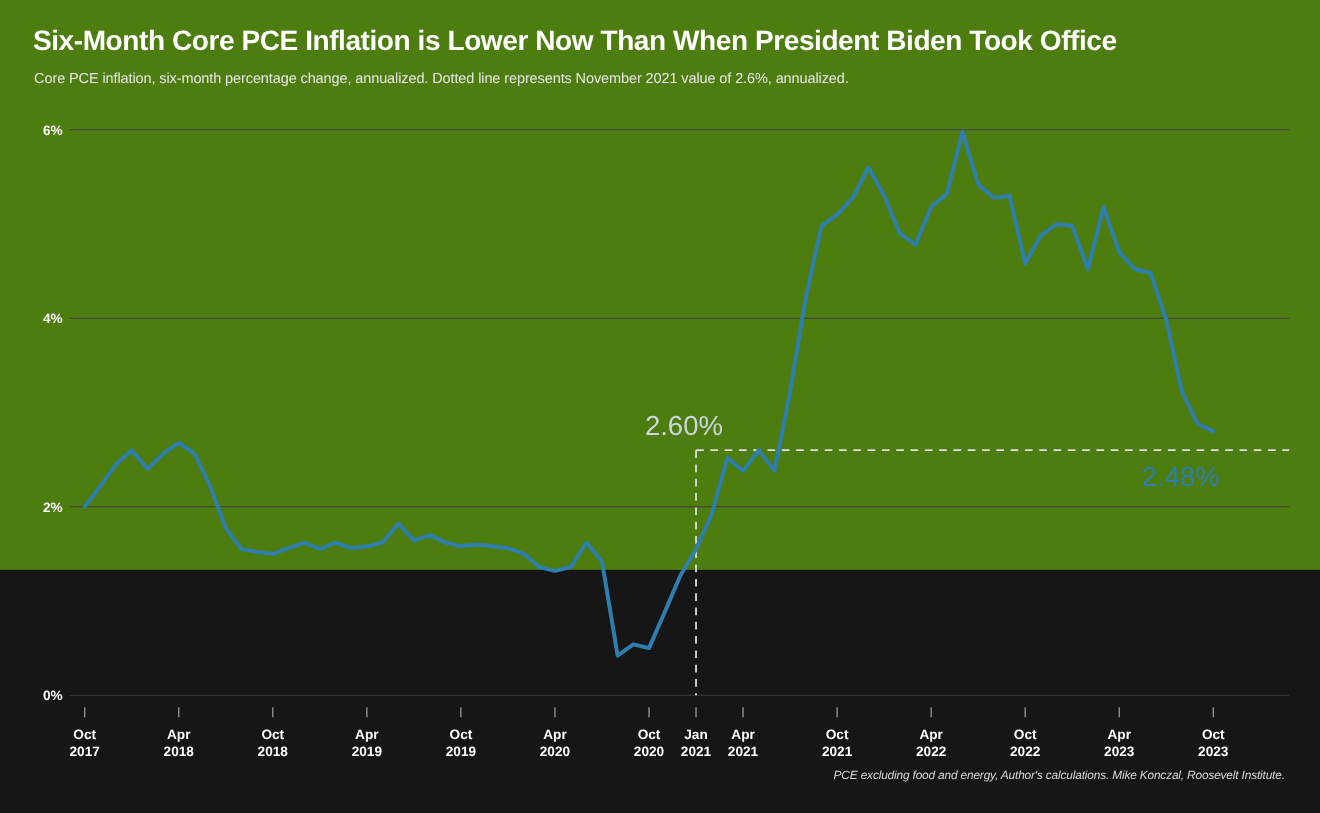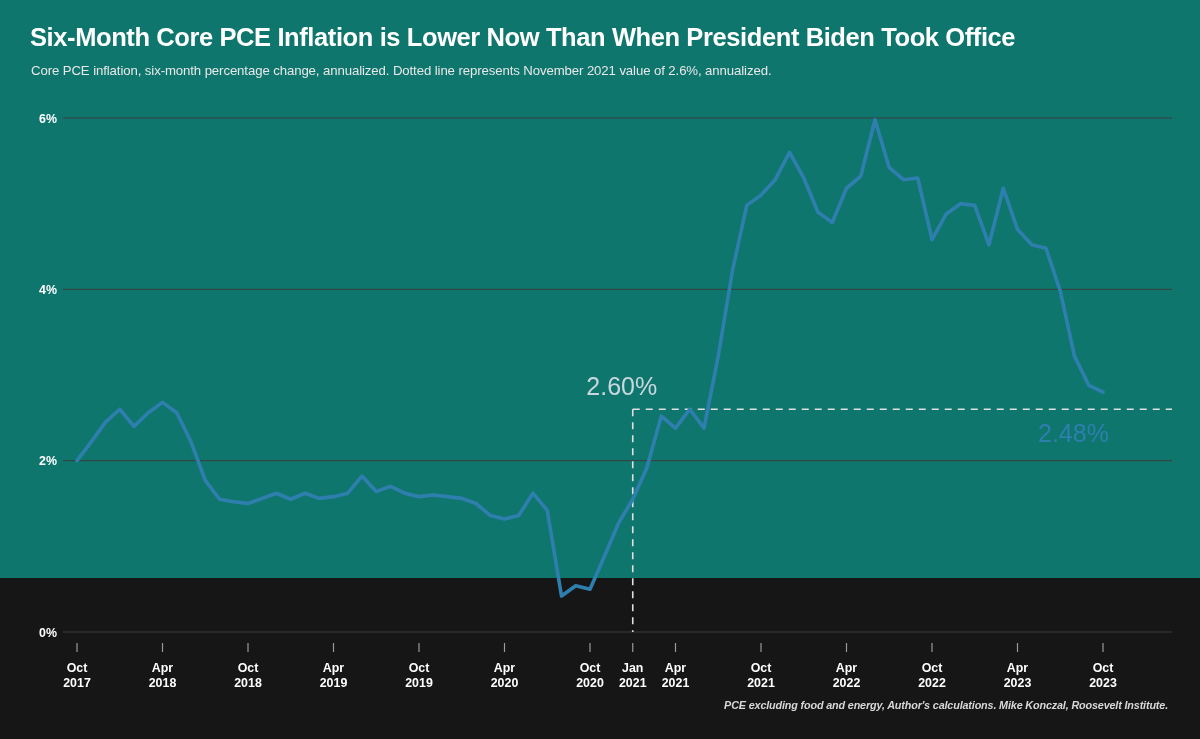--- a/index.html
+++ b/index.html
@@ -12,22 +12,22 @@
     height: 739px;
     overflow: hidden;
     font-family: "Liberation Sans", sans-serif;
     color: #ffffff;
     position: relative;
   }
   #figure {
     position: absolute;
     left: 0; top: 0;
     width: 1200px;
-    height: 578px;
-    background: #0f766e;
+    height: 518px;
+    background: #4d7c0f;
     text-align: center;
   }
   .title {
     position: absolute;
     left: 30px;
     top: 23px;
     font-size: 25.5px;
     font-weight: bold;
     letter-spacing: -0.4px;
     color: #ffffff;
@@ -42,21 +42,21 @@
     color: #e8e8e8;
     letter-spacing: -0.1px;
     white-space: nowrap;
   }
   .footer {
     position: absolute;
     right: 32px;
     top: 699px;
     font-size: 10.8px;
     font-style: italic;
-    font-weight: bold;
+    font-weight: normal;
     color: #d8d8d8;
     letter-spacing: -0.15px;
     white-space: nowrap;
   }
   svg#plot {
     position: absolute;
     left: 0;
     top: 0;
     width: 1200px;
     height: 739px;

